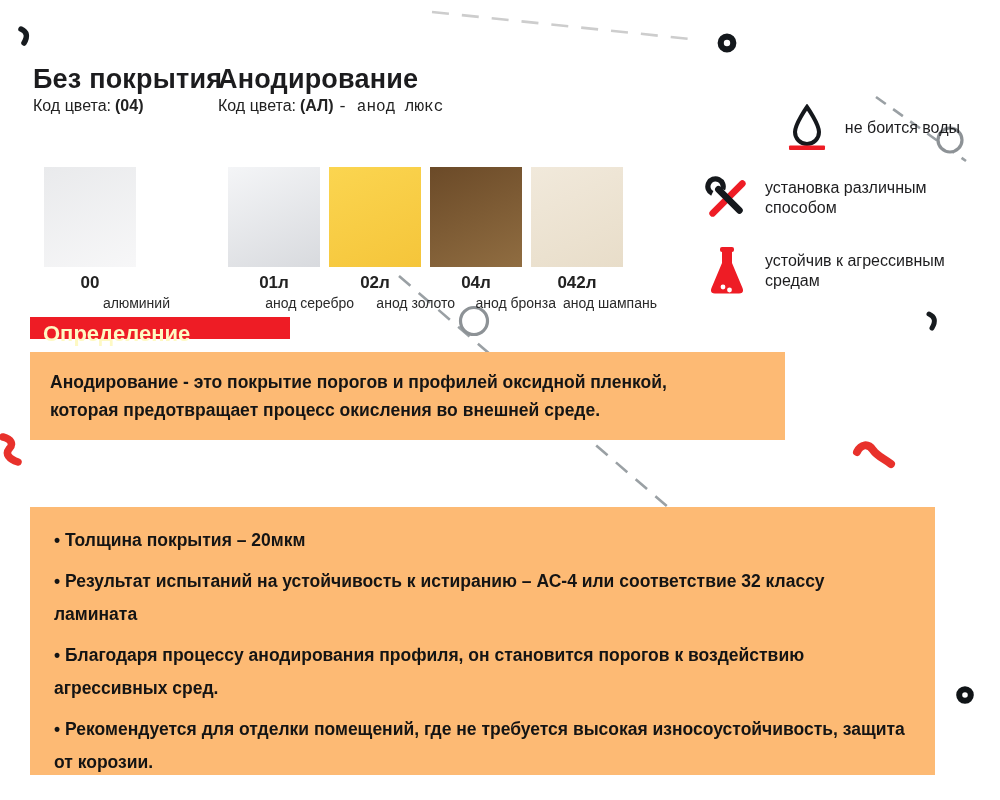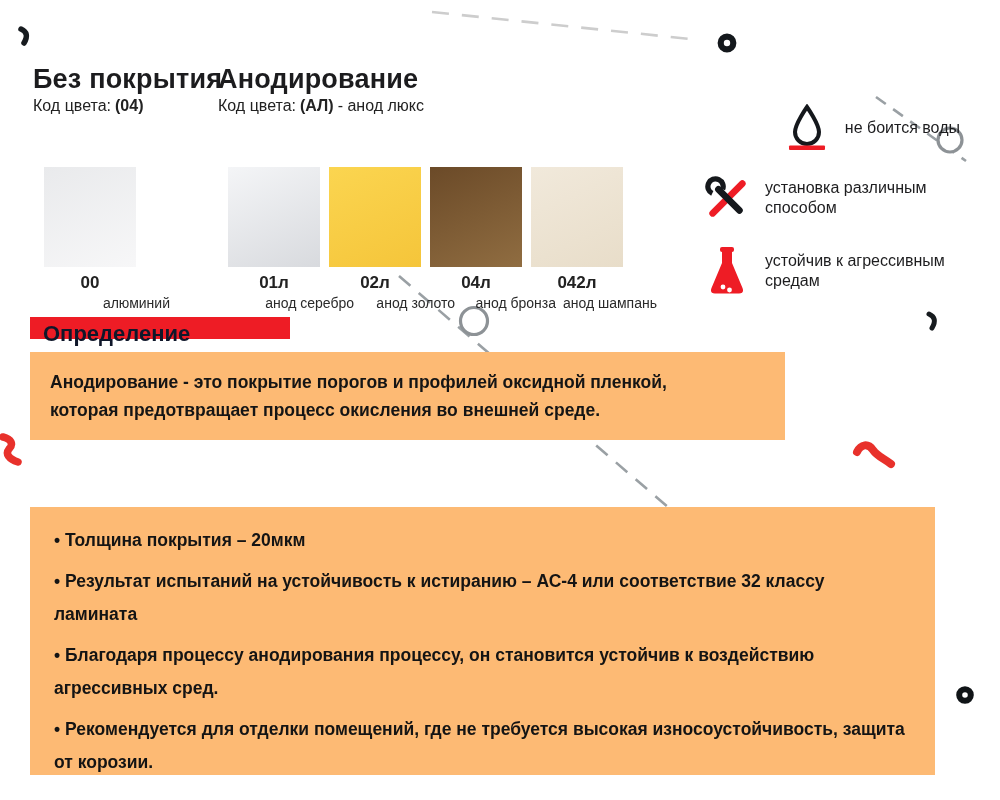--- a/index.html
+++ b/index.html
@@ -5,39 +5,39 @@
   html,body{margin:0;padding:0;background:#fff;}
   .stage{position:relative;width:1000px;height:800px;background:#fff;overflow:hidden;
          font-family:"Liberation Sans",sans-serif;color:#1d1d1f;}
   .decor{position:absolute;left:0;top:0;z-index:0;pointer-events:none;}
   .content{position:absolute;left:0;top:0;width:1000px;height:800px;z-index:1;}
 
   
   .hd-title{position:absolute;top:64px;font-size:27px;font-weight:700;letter-spacing:.2px;color:#1c1c1e;margin:0;}
   .hd-code{position:absolute;top:97px;font-size:16px;color:#222;margin:0;}
   .hd-code b{font-weight:700;}
-  .hd-code .note{margin-left:4px;}
+  .hd-code .note{margin-left:4px;font-family:Liberation Mono, monospace;}
   .hd-code b{margin-left:4px;}
   .t-left{left:33px;} .t-right{left:218px;}
 
   
   .swatch{position:absolute;top:156px;width:92px;margin:11px;}
   .chip{width:92px;height:100px;}
   .cap{position:absolute;top:106px;left:-34px;width:160px;text-align:center;}
   .cap .code{font-size:17px;font-weight:600;color:#222;}
   .cap .nm{font-size:14px;color:#2a2a2a;margin-top:2px;text-align:right;}
 
   
   .features{position:absolute;left:700px;top:104px;width:260px;display:flex;flex-direction:column;gap:25px;align-items:flex-end;}
   .feat{display:flex;align-items:center;gap:15px;}
   .feat .ic{flex:0 0 46px;display:flex;justify-content:center;}
   .feat .tx{font-size:16px;line-height:1.22;color:#1d1d1f;max-width:195px;}
 
   
-  .sec-head{position:absolute;left:30px;width:260px;height:22px;background:#ee1c25;color:#0f172a;
+  .sec-head{position:absolute;left:30px;width:260px;height:22px;background:#ee1c25;color:#fef9c3;
             font-size:22px;font-weight:700;line-height:34px;padding-left:13px;box-sizing:border-box;}
   .sec-body{position:absolute;left:30px;background:#fdba74;box-sizing:border-box;color:#151515;}
   .def-head{top:317px;}
   .def-body{top:352px;width:755px;height:88px;padding:16px 20px;font-size:17.5px;font-weight:600;line-height:28px;}
   .def-body div{max-width:640px;}
   .feat-head{top:472px;}
   .feat-body{top:507px;width:905px;height:268px;padding:13px 20px;}
   .feat-body ul{margin:4px;padding:0;list-style:none;}
   .feat-body li{font-size:17.5px;font-weight:600;line-height:33px;margin-bottom:8px;max-width:865px;color:#141414;}
   .feat-body li::before{content:"\2022\00a0";}
@@ -144,19 +144,19 @@
 
     <div class="sec-head def-head">Определение</div>
     <div class="sec-body def-body">
       <div>Анодирование - это покрытие порогов и профилей оксидной пленкой, которая предотвращает процесс окисления во внешней среде.</div>
     </div>
 
     <div class="sec-body feat-body">
       <ul>
         <li>Толщина покрытия – 20мкм</li>
         <li>Результат испытаний на устойчивость к истиранию – АС-4 или соответствие 32 классу ламината</li>
-        <li>Благодаря процессу анодирования процессу, он становится устойчив к воздействию агрессивных сред.</li>
+        <li>Благодаря процессу анодирования профиля, он становится порогов к воздействию агрессивных сред.</li>
         <li>Рекомендуется для отделки помещений,  где не требуется высокая износоустойчивость, защита от корозии.</li>
       </ul>
     </div>
 
   </div>
 </div>
 
 </body></html>

